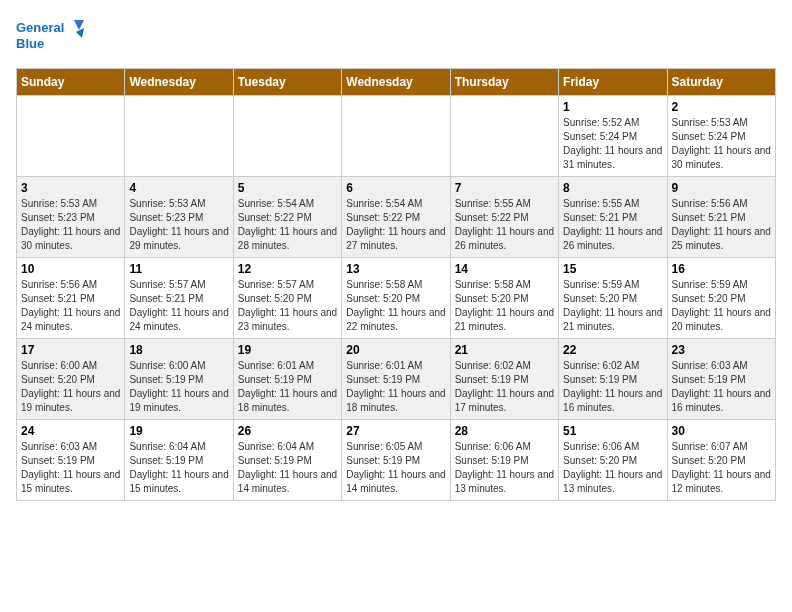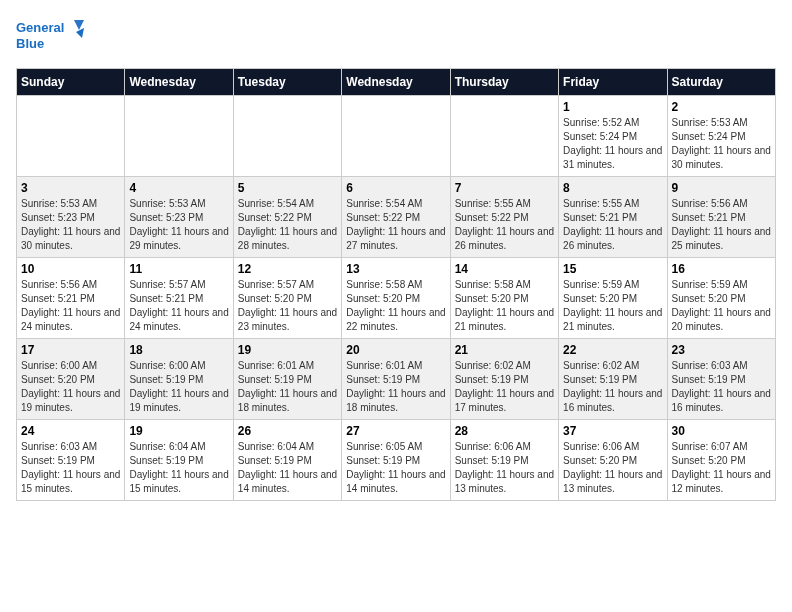--- a/index.html
+++ b/index.html
@@ -33,21 +33,21 @@
     .location {
       font-size: 14px;
       color: #444;
     }
     table {
       width: 100%;
       border-collapse: collapse;
       font-size: 11px;
     }
     thead tr th {
-      background: #0f172a;
+      background: #a16207;
       color: #fff;
       padding: 6px 4px;
       text-align: left;
       font-weight: bold;
       font-size: 12px;
       border: 1px solid #ccc;
     }
     tbody tr td {
       border: 1px solid #ccc;
       vertical-align: top;
@@ -281,21 +281,21 @@
 Sunset: 5:19 PM
 Daylight: 11 hours and 14 minutes.</div>
         </td>
         <td>
           <div class="day-num">28</div>
           <div class="day-info" style="white-space: pre-line;">Sunrise: 6:06 AM
 Sunset: 5:19 PM
 Daylight: 11 hours and 13 minutes.</div>
         </td>
         <td>
-          <div class="day-num">37</div>
+          <div class="day-num">51</div>
           <div class="day-info" style="white-space: pre-line;">Sunrise: 6:06 AM
 Sunset: 5:20 PM
 Daylight: 11 hours and 13 minutes.</div>
         </td>
         <td>
           <div class="day-num">30</div>
           <div class="day-info" style="white-space: pre-line;">Sunrise: 6:07 AM
 Sunset: 5:20 PM
 Daylight: 11 hours and 12 minutes.</div>
         </td>

